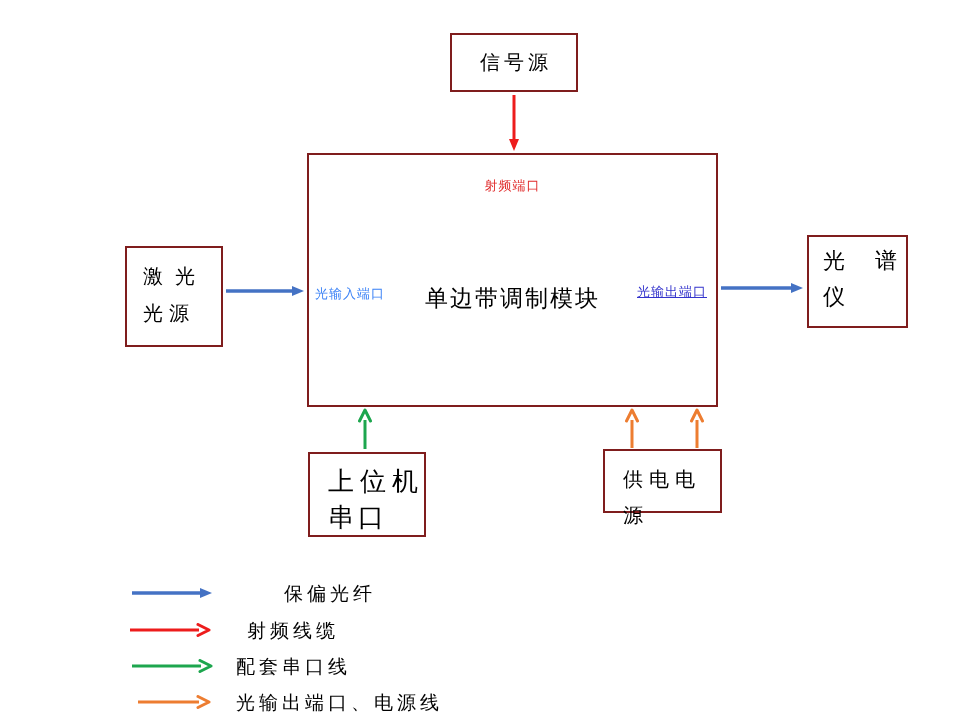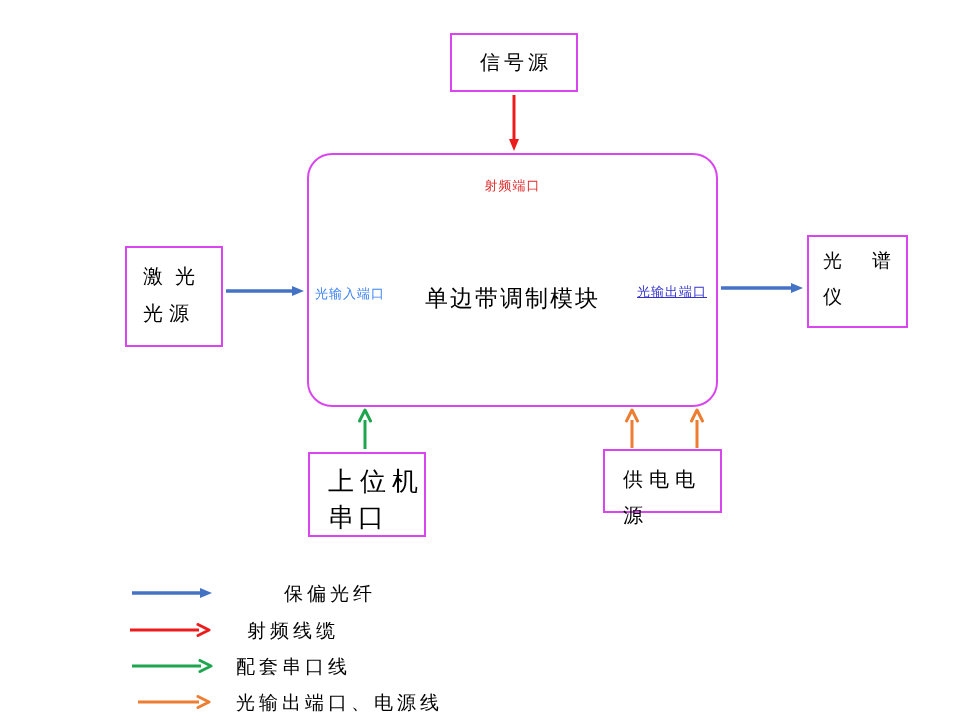--- a/index.html
+++ b/index.html
@@ -2,38 +2,38 @@
 <html><head>
 <meta charset="utf-8">
 <style>
   html,body{margin:0;padding:0;background:#ffffff;}
   .stage{
     position:relative;width:962px;height:721px;background:#ffffff;overflow:hidden;
     font-family:"Liberation Serif", serif;color:#000;
   }
   .arrows{position:absolute;left:0;top:0;width:962px;height:721px;}
   .box{
-    position:absolute;background:#ffffff;border:2px solid #d946ef;box-sizing:border-box;
+    position:absolute;background:#ffffff;border:2px solid #7f1d1d;box-sizing:border-box;
   }
   .box .l1,.box .l2{white-space:nowrap;}
   
   .signal{left:450px;top:33px;width:128px;height:59px;display:flex;align-items:center;justify-content:center;}
   .signal span{font-size:20px;letter-spacing:4px;padding-left:4px;}
   
-  .module{left:307px;top:153px;width:411px;height:254px;border-radius:25px;}
+  .module{left:307px;top:153px;width:411px;height:254px;}
   .module .rf{position:absolute;left:0;right:0;top:22px;text-align:center;font-size:13px;letter-spacing:1px;color:#e02a2a;}
   .module .mtitle{position:absolute;left:0;right:0;top:128px;text-align:center;font-size:23px;letter-spacing:2px;}
   .module .oin{position:absolute;left:6px;top:130px;font-size:13px;letter-spacing:1px;color:#3b82f6;white-space:nowrap;}
   .module .oout{position:absolute;right:9px;top:128px;font-size:13px;letter-spacing:1px;color:#3333cc;white-space:nowrap;text-decoration:underline;}
   
   .laser{left:125px;top:246px;width:98px;height:101px;padding:10px 0 0 16px;font-size:20px;line-height:37px;}
   .laser .l1{letter-spacing:12px;}
   .laser .l2{letter-spacing:6px;}
   
-  .spec{left:807px;top:235px;width:101px;height:93px;padding:6px 0 0 14px;font-size:19px;line-height:36px;}
+  .spec{left:807px;top:235px;width:101px;height:93px;padding:6px 0 0 14px;font-size:22px;line-height:36px;}
   .spec .l1{letter-spacing:30px;}
   .spec .l2{letter-spacing:0;}
   
   .host{left:308px;top:452px;width:118px;height:85px;padding:10px 0 0 18px;font-size:26px;line-height:36px;}
   .host .l1{letter-spacing:6px;}
   .host .l2{letter-spacing:4px;}
   
   .power{left:603px;top:449px;width:119px;height:64px;padding:10px 0 0 18px;font-size:20px;line-height:36px;}
   .power .l1{letter-spacing:6px;}
   .power .l2{letter-spacing:0;}

